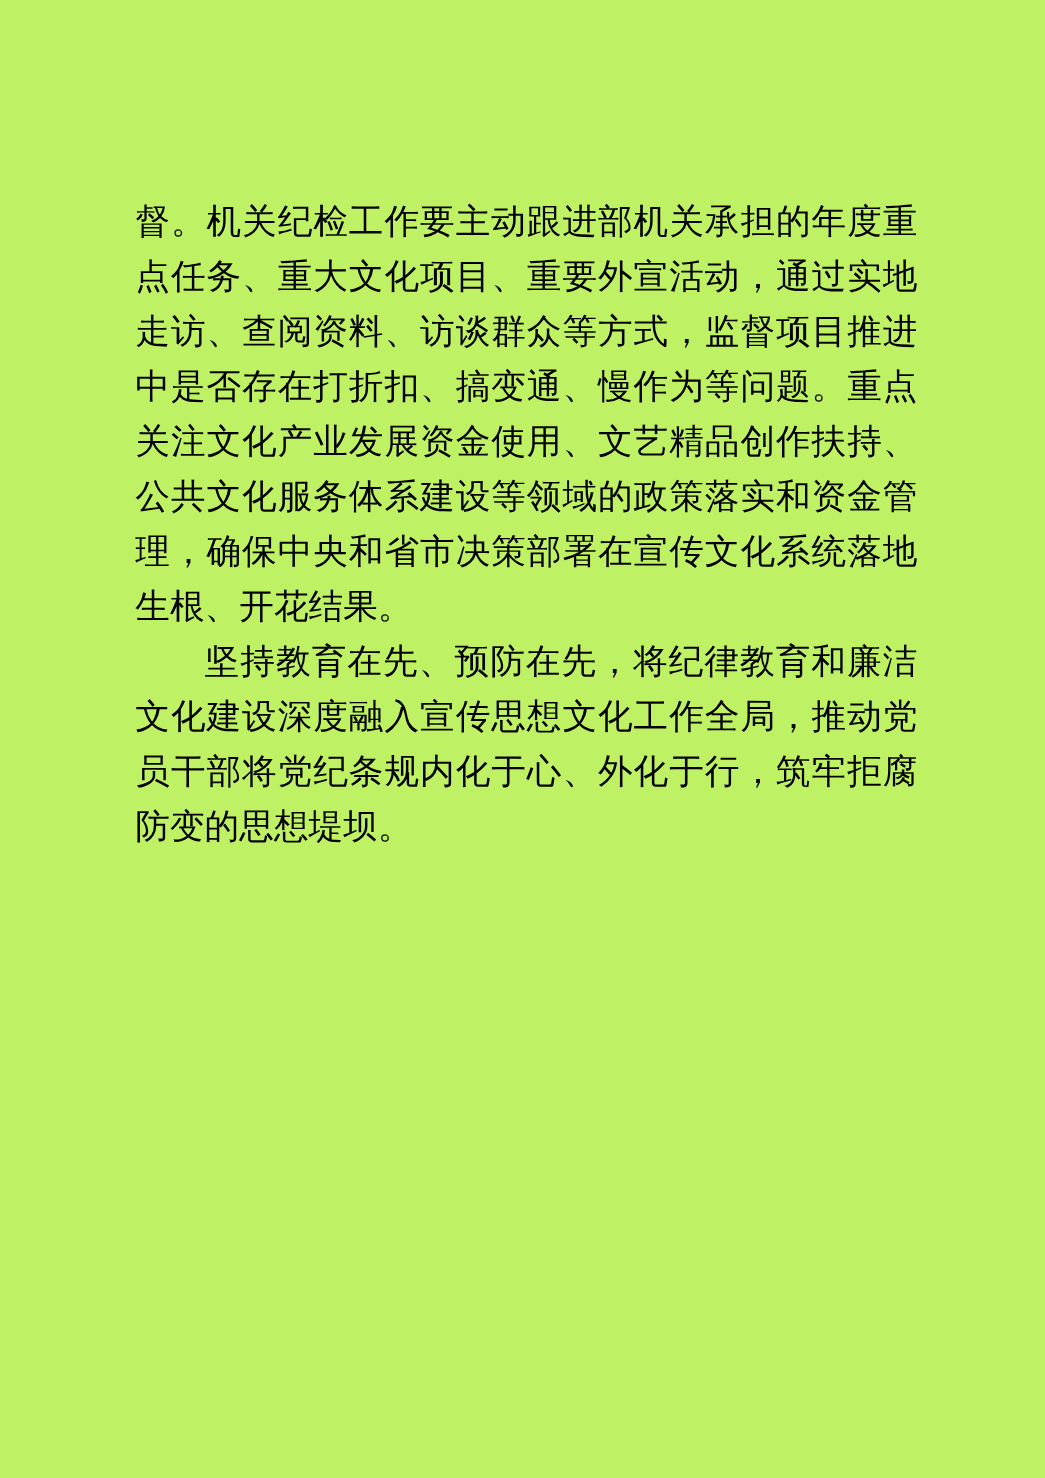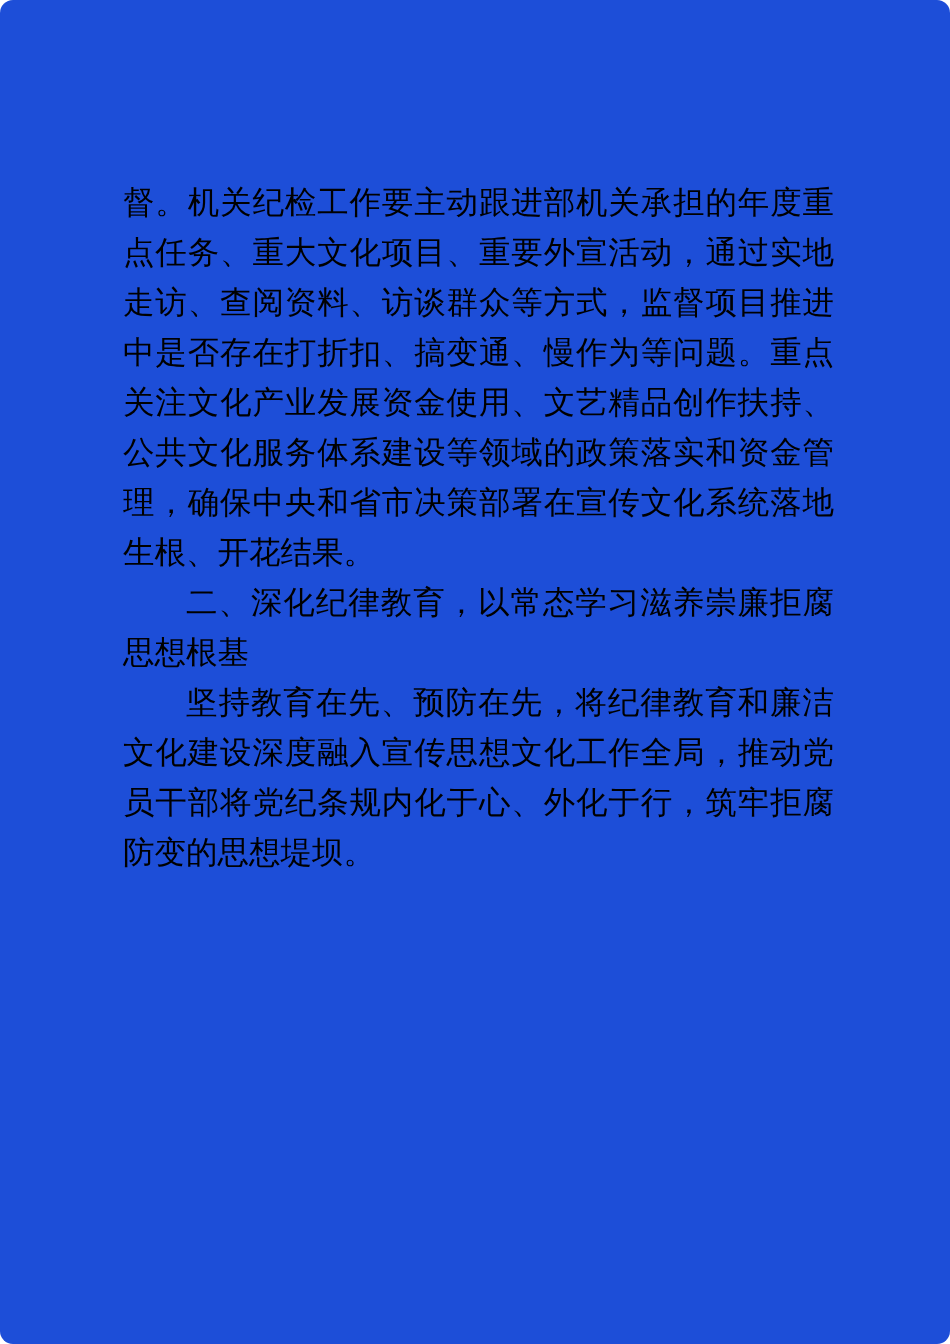--- a/index.html
+++ b/index.html
@@ -8,24 +8,23 @@
     padding: 0;
     background: #ffffff;
   }
   body {
     font-family: "DejaVu Sans", "Liberation Sans", sans-serif;
   }
   .page {
     position: relative;
     width: 950px;
     height: 1344px;
-    background: #1d4ed8;
+    background: #bef264;
     overflow: hidden;
     box-sizing: border-box;
-    border-radius: 13px;
   }
   .page-body {
     position: absolute;
     left: 123px;
     top: 177px;
     width: 711px;
   }
   .para {
     margin: 0;
     padding: 0;
@@ -53,18 +52,17 @@
 </style>
 </head>
 <body>
 
 <div class="page">
   <div class="page-body">
 
     <p class="para cont">督。机关纪检工作要主动跟进部机关承担的年度重点任务、重大文化项目、重要外宣活动，通过实地走访、查阅资料、访谈群众等方式，监督项目推进中是否存在打折扣、搞变通、慢作为等问题。重点关注文化产业发展资金使用、文艺精品创作扶持、公共文化服务体系建设等领域的政策落实和资金管理，确保中央和省市决策部署在宣传文化系统落地生根、开花结果。</p>
 
 
-    <p class="para heading">二、深化纪律教育，以常态学习滋养崇廉拒腐思想根基</p>
 
     <p class="para indent">坚持教育在先、预防在先，将纪律教育和廉洁文化建设深度融入宣传思想文化工作全局，推动党员干部将党纪条规内化于心、外化于行，筑牢拒腐防变的思想堤坝。</p>
 
   </div>
 </div>
 
 </body></html>

